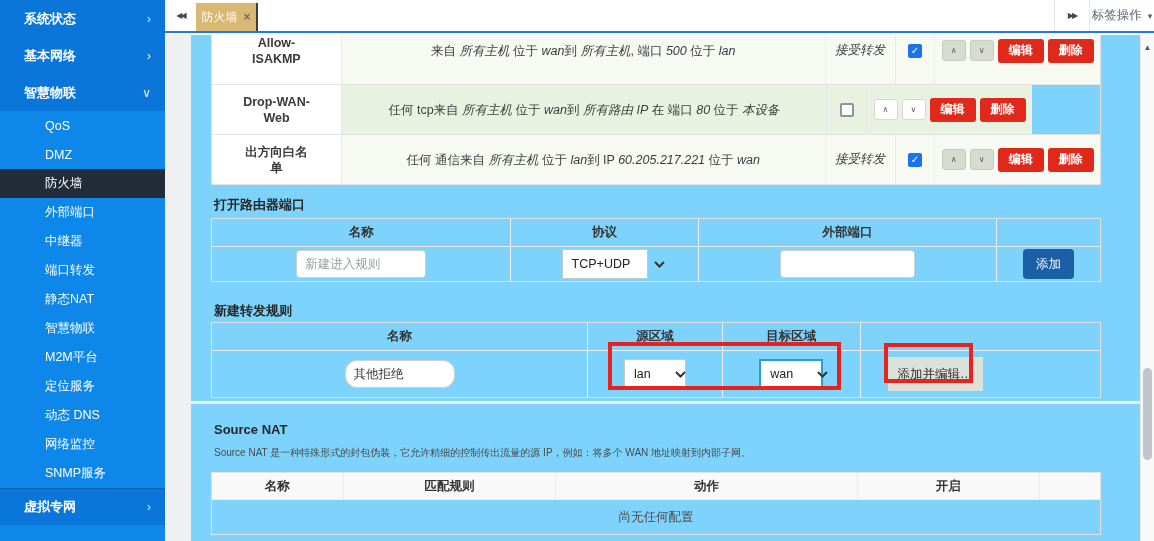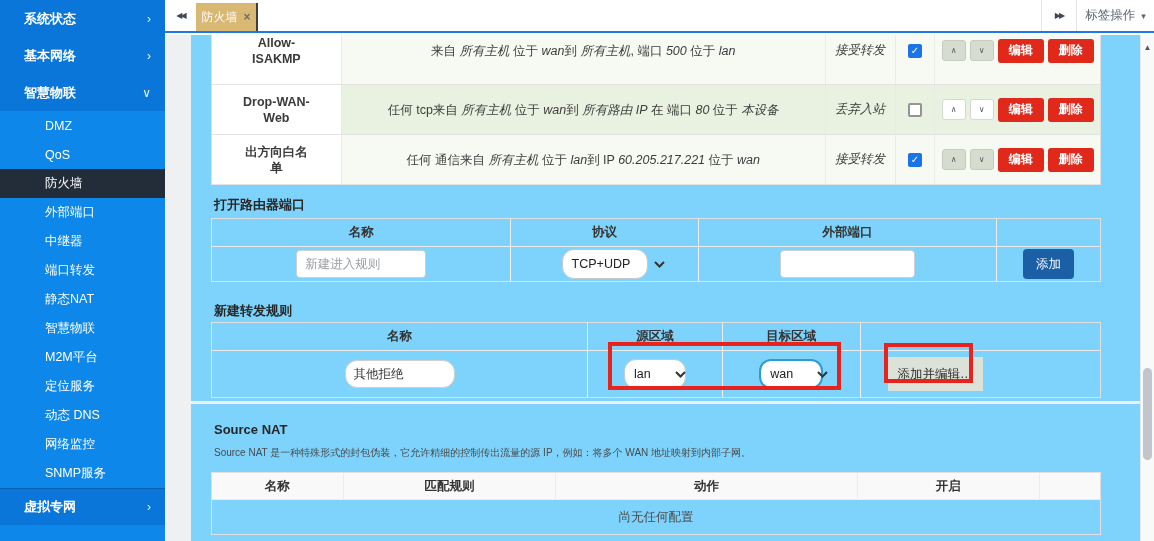--- a/index.html
+++ b/index.html
@@ -16,21 +16,21 @@
   .side-bottom-item { border-top:1px solid rgba(0,0,0,.18); }
 
   
   .tabbar { position:absolute; left:165px; top:0; right:0; height:33px; background:#fff; border-bottom:2px solid #1d78ec; display:flex; align-items:stretch; }
   .tab-scroll { width:31px; display:flex; align-items:center; justify-content:center; color:#3f4854; font-size:8px; letter-spacing:-2px; cursor:pointer; }
   .tab-active { margin-top:3px; width:62px; background:#d9b873; border-right:2px solid #3e3e3e; display:flex; align-items:center; justify-content:center; gap:6px; color:#fdfcf8; font-size:12px; cursor:pointer; }
   .tab-active .close { color:#6f6f6f; font-size:12px; font-weight:bold; cursor:pointer; }
   .tab-spacer { flex:1; }
   .tab-sep { border-left:1px solid #e3e6e9; }
   .tab-scroll-r { width:35px; display:flex; align-items:center; justify-content:center; color:#3f4854; font-size:8px; letter-spacing:-2px; cursor:pointer; }
-  .tab-actions { width:78px; display:flex; align-items:center; justify-content:center; gap:6px; color:#5a6472; font-size:12.5px; cursor:pointer; }
+  .tab-actions { width:65px; display:flex; align-items:center; justify-content:center; gap:6px; color:#5a6472; font-size:12.5px; cursor:pointer; }
   .tab-actions .caret { font-size:9px; }
 
   
   .content { position:absolute; left:165px; top:35px; right:0; bottom:0; background:#eef0f2; }
   .panel { position:absolute; left:26px; width:1100px; background:#7dd3fc; }
   .panel-a { top:0; height:366px; }
   .panel-b { top:369px; bottom:0; }
 
   
   .vscroll { position:absolute; right:0; top:0; bottom:0; width:14px; background:#f8f9f9; border-left:1px solid #e6e8ea; }
@@ -69,21 +69,21 @@
   .form-table { position:absolute; left:20px; width:890px; border:1px solid #e0e0e0; }
   .f-head { display:flex; height:28px; }
   .f-head > div { display:flex; align-items:center; justify-content:center; font-weight:bold; color:#333; border-right:1px solid #ececec; border-bottom:1px solid #ececec; }
   .f-head > div:last-child { border-right:none; }
   .f-body { display:flex; }
   .f-body > div { display:flex; align-items:center; justify-content:center; border-right:1px solid #f0f0f0; }
   .f-body > div:last-child { border-right:none; }
 
   .txt { height:28px; border:1px solid #cbd0d4; border-radius:4px; padding:0 8px; font-size:12.5px; color:#333; font-family:inherit; }
   .txt::placeholder { color:#9aa0a6; }
-  .sel { height:30px; border:1px solid #c3c9cd; border-radius:12px; padding:0 9px; display:inline-flex; align-items:center; gap:24px; background:#fff; color:#222; cursor:pointer; }
+  .sel { height:30px; border:1px solid #c3c9cd; border-radius:0; padding:0 9px; display:inline-flex; align-items:center; gap:24px; background:#fff; color:#222; cursor:pointer; }
   .sel svg { flex:none; }
   .sel.focus { border:2px solid #2a9dd1; }
   .btn-blue { background:#1b5fa6; color:#fff; height:30px; padding:0 13px; border-radius:4px; border:none; font-size:12.5px; display:flex; align-items:center; cursor:pointer; font-family:inherit; }
   .btn-sage { background:#dce2d8; color:#2b2b2b; height:34px; padding:0 10px; border:none; font-size:12.5px; display:flex; align-items:center; cursor:pointer; white-space:nowrap; overflow:hidden; font-family:inherit; }
 
   
   .t-open { top:183px; }
   .t-open .c1{width:300px} .t-open .c2{width:188px} .t-open .c3{width:299px} .t-open .c4{width:103px}
   .t-open .f-body { height:34px; }
 
@@ -117,24 +117,24 @@
   <div class="side-top-item">
     <span>基本网络</span>
     <span class="chev">›</span>
   </div>
   <div class="side-top-item">
     <span>智慧物联</span>
     <span class="chev">∨</span>
   </div>
   <div class="side-sub">
     <div class="side-sub-item">
+        <span>QoS</span>
+      </div>
+    <div class="side-sub-item">
         <span>DMZ</span>
-      </div>
-    <div class="side-sub-item">
-        <span>QoS</span>
       </div>
     <div class="side-sub-item active">
         <span>防火墙</span>
       </div>
     <div class="side-sub-item">
         <span>外部端口</span>
       </div>
     <div class="side-sub-item">
         <span>中继器</span>
       </div>
@@ -210,21 +210,20 @@
             <button class="btn-red">删除</button>
           </div>
         </div>
         <div class="r-row row-2 tint-strong">
           <div class="rc-name">Drop-WAN-Web</div>
           <div class="rc-match">
             <span><span>任何 tcp</span></span>
             <span><span>来自 </span><i>所有主机</i><span> 位于 </span><i>wan</i><span></span></span>
             <span><span>到 </span><i>所有路由 IP</i><span> 在 端口 </span><i>80</i><span> 位于 </span><i>本设备</i><span></span></span>
           </div>
-          <div class="rc-act">丢弃入站</div>
           <div class="rc-chk">
               <span class="cb off"></span>
             </div>
           <div class="rc-btns">
             <span class="mini white">∧</span>
             <span class="mini white">∨</span>
             <button class="btn-red">编辑</button>
             <button class="btn-red">删除</button>
           </div>
         </div>

